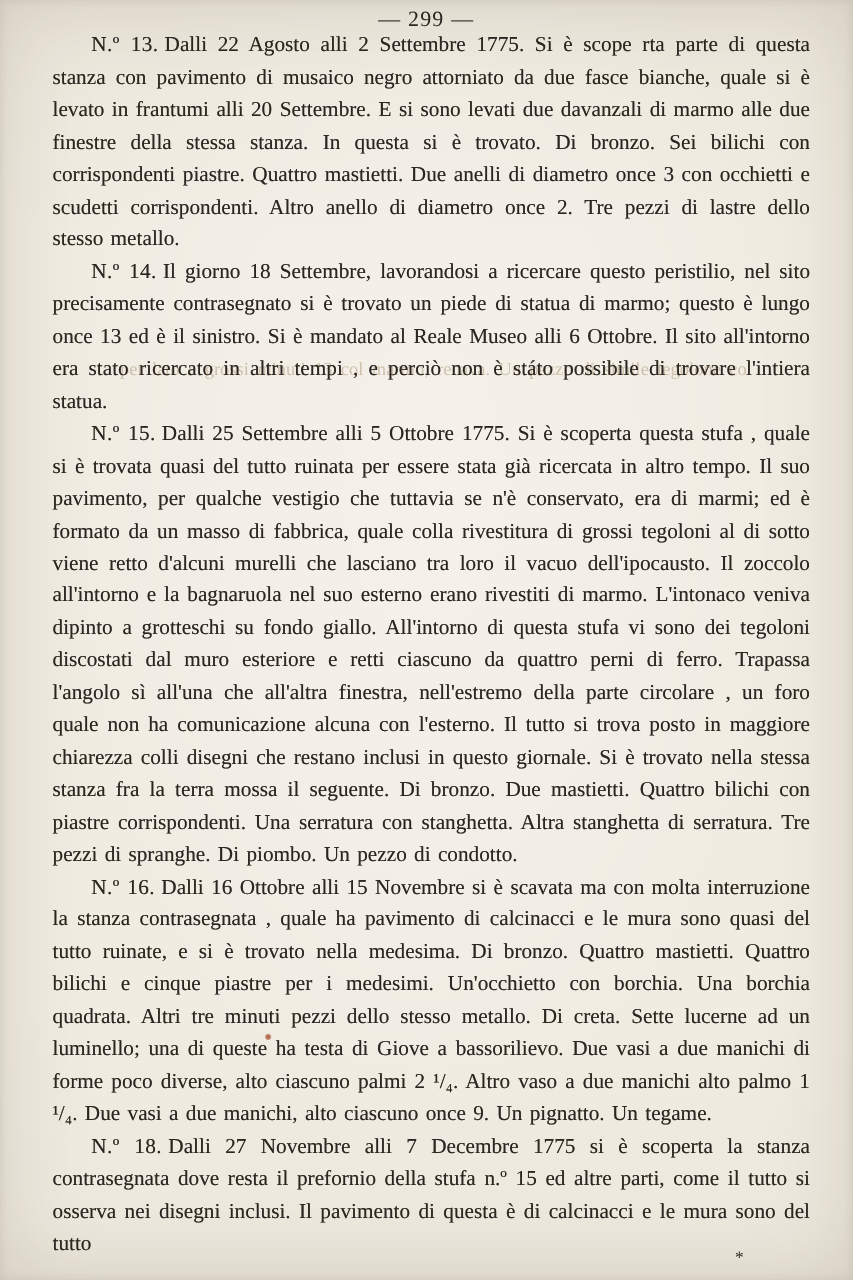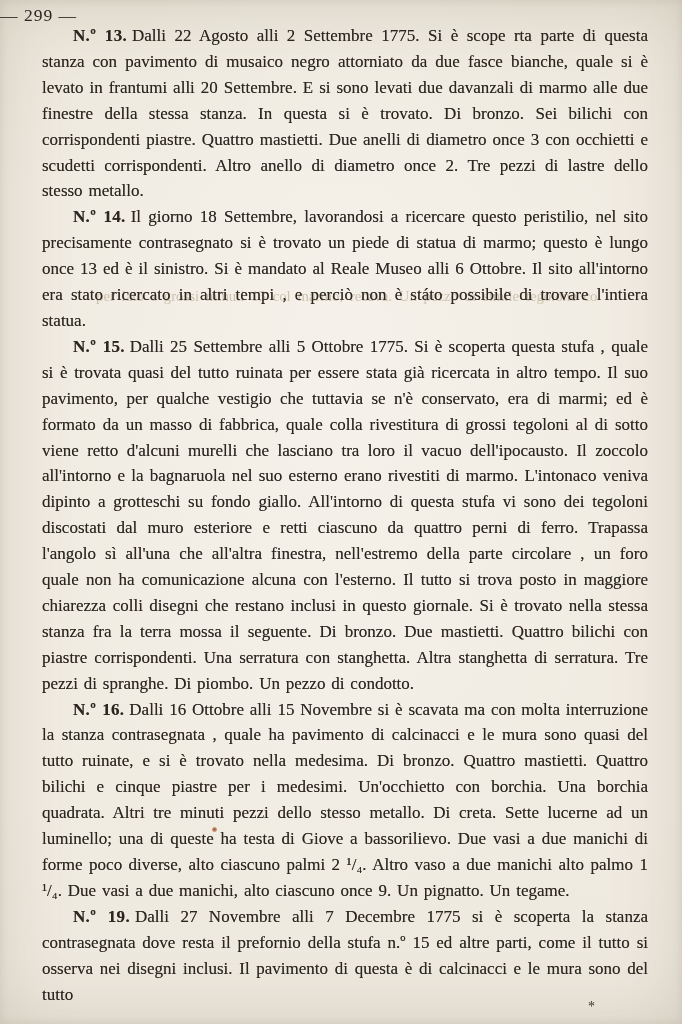--- a/index.html
+++ b/index.html
@@ -18,41 +18,42 @@
       linear-gradient(180deg, #ece7db 0%, #f1ece2 18%, #f1ece2 78%, #ede8dd 100%);
     box-shadow: inset 0 0 70px rgba(116,104,82,0.22), inset 0 0 8px rgba(116,104,82,0.15);
     font-family: "Liberation Serif", "DejaVu Serif", serif;
     color: #2b2620;
   }
   .page-number {
     position: absolute;
     top: 5px;
     left: 0;
     width: 100%;
+    text-align: center;
     font-size: 17.5px;
     letter-spacing: 1px;
     color: #2b2620;
   }
   .textblock {
     position: absolute;
     top: 23px;
     left: 42px;
     width: 606px;
     font-size: 17px;
     line-height: 25.9px;
     text-align: justify;
     word-spacing: 1.6px;
     text-shadow: 0 0 0.4px rgba(43,38,32,0.55);
   }
   .textblock p {
     margin: 0;
     text-indent: 31px;
   }
   .pnum {
-    font-weight: bold;
+    font-weight: normal;
     letter-spacing: 0.3px;
     margin-right: 5px;
   }
   .bleed {
     position: absolute;
     top: 288px;
     left: 60px;
     width: 596px;
     font-size: 14.8px;
     white-space: nowrap;
@@ -96,21 +97,21 @@
 
     <p class="para"><span class="pnum">N.º 13.</span><span class="ptext">Dalli 22 Agosto alli 2 Settembre 1775. Si è scope rta parte di questa stanza con pavimento di musaico negro attorniato da due fasce bianche, quale si è levato in frantumi alli 20 Settembre. E si sono levati due davanzali di marmo alle due finestre della stessa stanza. In questa si è trovato. Di bronzo. Sei bilichi con corrispondenti piastre. Quattro mastietti. Due anelli di diametro once 3 con occhietti e scudetti corrispondenti. Altro anello di diametro once 2. Tre pezzi di lastre dello stesso metallo.</span></p>
 
     <p class="para"><span class="pnum">N.º 14.</span><span class="ptext">Il giorno 18 Settembre, lavorandosi a ricercare questo peristilio, nel sito precisamente contrasegnato si è trovato un piede di statua di marmo; questo è lungo once 13 ed è il sinistro. Si è mandato al Reale Museo alli 6 Ottobre. Il sito all'intorno era stato ricercato in altri tempi , e perciò non è státo possibile di trovare l'intiera statua.</span></p>
 
     <p class="para"><span class="pnum">N.º 15.</span><span class="ptext">Dalli 25 Settembre alli 5 Ottobre 1775. Si è scoperta questa stufa , quale si è trovata quasi del tutto ruinata per essere stata già ricercata in altro tempo. Il suo pavimento, per qualche vestigio che tuttavia se n'è conservato, era di marmi; ed è formato da un masso di fabbrica, quale colla rivestitura di grossi tegoloni al di sotto viene retto d'alcuni murelli che lasciano tra loro il vacuo dell'ipocausto. Il zoccolo all'intorno e la bagnaruola nel suo esterno erano rivestiti di marmo. L'intonaco veniva dipinto a grotteschi su fondo giallo. All'intorno di questa stufa vi sono dei tegoloni discostati dal muro esteriore e retti ciascuno da quattro perni di ferro. Trapassa l'angolo sì all'una che all'altra finestra, nell'estremo della parte circolare , un foro quale non ha comunicazione alcuna con l'esterno. Il tutto si trova posto in maggiore chiarezza colli disegni che restano inclusi in questo giornale. Si è trovato nella stessa stanza fra la terra mossa il seguente. Di bronzo. Due mastietti. Quattro bilichi con piastre corrispondenti. Una serratura con stanghetta. Altra stanghetta di serratura. Tre pezzi di spranghe. Di piombo. Un pezzo di condotto.</span></p>
 
     <p class="para"><span class="pnum">N.º 16.</span><span class="ptext">Dalli 16 Ottobre alli 15 Novembre si è scavata ma con molta interruzione la stanza contrasegnata , quale ha pavimento di calcinacci e le mura sono quasi del tutto ruinate, e si è trovato nella medesima. Di bronzo. Quattro mastietti. Quattro bilichi e cinque piastre per i medesimi. Un'occhietto con borchia. Una borchia quadrata. Altri tre minuti pezzi dello stesso metallo. Di creta. Sette lucerne ad un luminello; una di queste ha testa di Giove a bassorilievo. Due vasi a due manichi di forme poco diverse, alto ciascuno palmi 2 ¹/₄. Altro vaso a due manichi alto palmo 1 ¹/₄. Due vasi a due manichi, alto ciascuno once 9. Un pignatto. Un tegame.</span></p>
 
 
-    <p class="para"><span class="pnum">N.º 19.</span><span class="ptext">Dalli 27 Novembre alli 7 Decembre 1775 si è scoperta la stanza contrasegnata dove resta il prefornio della stufa n.º 15 ed altre parti, come il tutto si osserva nei disegni inclusi. Il pavimento di questa è di calcinacci e le mura sono del tutto</span></p>
+    <p class="para"><span class="pnum">N.º 18.</span><span class="ptext">Dalli 27 Novembre alli 7 Decembre 1775 si è scoperta la stanza contrasegnata dove resta il prefornio della stufa n.º 15 ed altre parti, come il tutto si osserva nei disegni inclusi. Il pavimento di questa è di calcinacci e le mura sono del tutto</span></p>
 
   </div>
 
   <div class="foxing"></div>
 
   <div class="sig">*</div>
 
 </div>
 
 </body></html>

